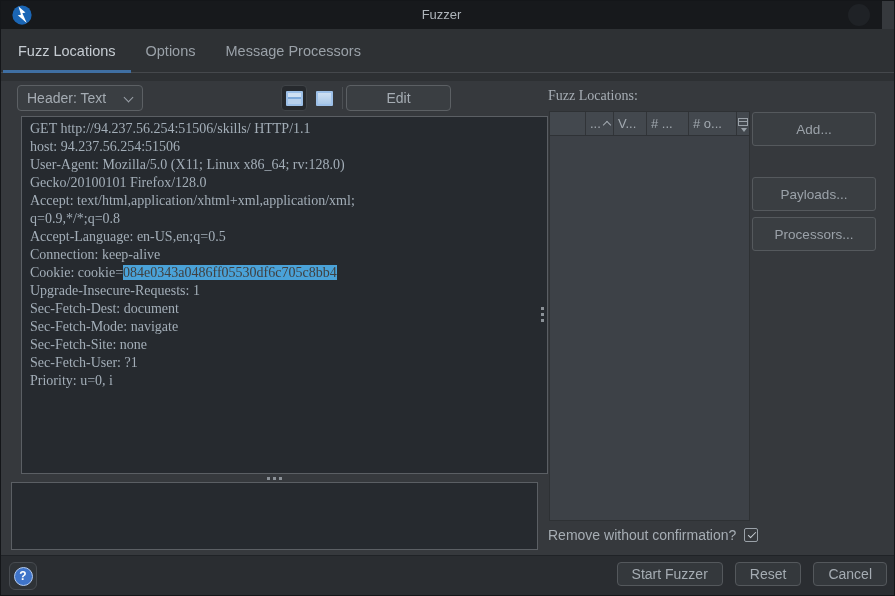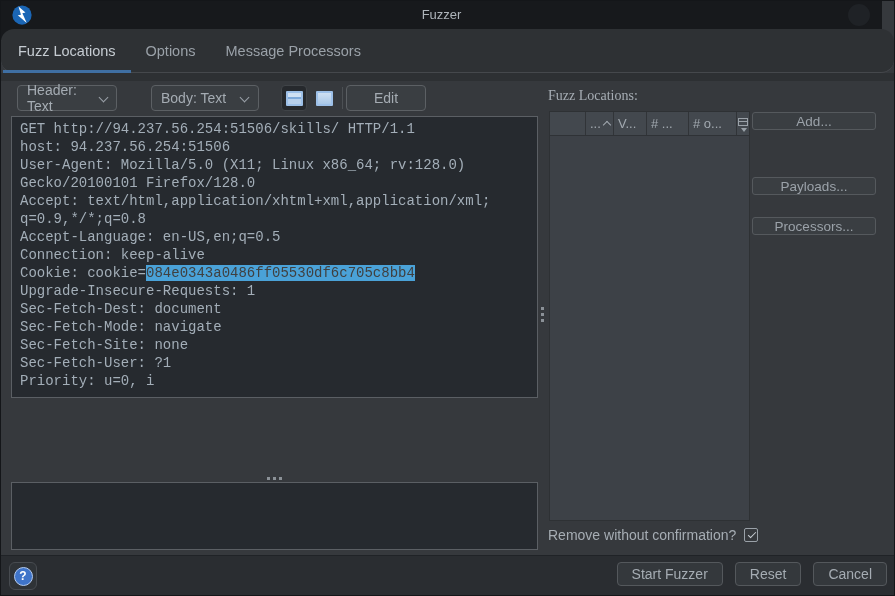--- a/index.html
+++ b/index.html
@@ -11,56 +11,56 @@
   
   .titlebar { position:absolute; top:0; left:0; right:12px; height:39px; background:#17191c; }
   .logo { position:absolute; left:10px; top:3px; width:22px; height:22px; }
   .win-title { position:absolute; left:0; right:0; top:0; height:28px; line-height:28px;
                text-align:center; color:#aeb4ba; font-size:13px; }
   .winbtn { position:absolute; right:12px; top:3px; width:22px; height:22px;
             border-radius:50%; background:#1f2226; }
 
   
   .tabbar { position:absolute; top:28px; left:0; right:0; height:44px; background:#2e3134;
-            border-bottom:1px solid #45484c; display:flex; padding-left:2px;border-radius:13px; }
+            border-bottom:1px solid #45484c; display:flex; padding-left:2px; }
   .tab { padding:0 15px; display:flex; align-items:center; font-size:14.5px;
          color:#9aa1a8; position:relative; cursor:default; }
   .tab.active { color:#c6ccd2; }
   .tab.active::after { content:""; position:absolute; left:0; right:0; bottom:-1px;
                        height:3px; background:#3f6fa3; }
   .content-strip { position:absolute; top:72px; left:0; right:0; height:8px; background:#2d3033; }
 
   
   .dropdown { position:absolute; height:26px; background:#3a3e42; border:1px solid #5c6064;
               border-radius:4px; color:#a5acb3; font-size:14px; display:flex;
               align-items:center; justify-content:space-between; padding:0 9px; }
-  .dd-header { left:16px; top:84px; width:100px;justify-content:flex-end; }
+  .dd-header { left:16px; top:84px; width:126px; }
   .dd-body   { left:150px; top:84px; width:108px; }
   .chev { width:8px; height:8px; position:relative; margin-left:8px; }
   .chev::before { content:""; position:absolute; left:0; top:0; width:6px; height:6px;
                   border-right:1.5px solid #9aa1a8; border-bottom:1.5px solid #9aa1a8;
                   transform:rotate(45deg); }
   .iconbtn { position:absolute; width:26px; height:26px; top:84px; border-radius:4px;
              display:flex; align-items:center; justify-content:center;
              background:transparent; border:1px solid transparent; }
   .iconbtn.selected { background:#26292d; border-color:#404448; }
   .ib1 { left:280px; } .ib2 { left:310px; }
   .icon-split { width:17px; height:15px; border:2px solid #9dc0e8; border-radius:1px;
                 background:linear-gradient(to bottom,#cfe0f2 0 40%,#7ea9d9 40% 58%,#b7d0ec 58% 100%); }
   .icon-full  { width:17px; height:15px; border:2px solid #9dc0e8; border-radius:1px;
                 background:linear-gradient(#cfe0f2,#a9c8e8); }
   .vsep { position:absolute; left:341px; top:86px; width:1px; height:22px; background:#4c5054; }
   .btn { background:#3a3e42; border:1px solid #5c6064; border-radius:4px; color:#a5acb3;
          font-size:14px; }
-  .edit-btn { position:absolute; left:345px; top:84px; width:80px; height:26px; }
-
-  
-  .editor { position:absolute; left:10px; top:115px; width:527px; height:282px;
+  .edit-btn { position:absolute; left:345px; top:84px; width:105px; height:26px; }
+
+  
+  .editor { position:absolute; left:20px; top:115px; width:527px; height:358px;
             background:#262a2f; border:1px solid #5b5f64; padding:3px 6px 0 8px;
-            font-family:Liberation Mono, monospace; font-size:14px;
+            font-family:Liberation Serif, serif; font-size:14px;
             line-height:18px; color:#a3aeb8; white-space:pre-wrap; overflow:hidden; }
   .editor .sel { background:#4aa2d8; color:#404040; }
 
   .hsplit { position:absolute; left:10px; top:473px; width:527px; height:8px;
             display:flex; align-items:center; justify-content:center; gap:3px; }
   .hsplit i, .vsplit i { display:block; width:3px; height:3px; background:#8b9197; }
   .panel-bottom { position:absolute; left:10px; top:481px; width:527px; height:68px;
                   background:#262a2f; border:1px solid #5b5f64; }
   .vsplit { position:absolute; left:537px; top:72px; width:10px; height:484px; }
   .vsplit .grip { position:absolute; left:3px; top:234px; display:flex;
@@ -78,21 +78,21 @@
   .sort { width:8px; height:6px; position:relative; margin-left:2px; flex:none; }
   .sort::before { content:""; position:absolute; left:1px; top:1px; width:5px; height:5px;
                   border-left:1.5px solid #a2a9b0; border-top:1.5px solid #a2a9b0;
                   transform:rotate(45deg); }
   .tbl-ico { width:10px; height:8px; border:1px solid #9aa1a8; position:relative; margin-top:-3px; }
   .tbl-ico::before { content:""; position:absolute; left:0; right:0; top:1.5px; height:1px; background:#9aa1a8; }
   .tbl-caret { position:absolute; bottom:3px; right:2px; width:0; height:0;
                border-left:3px solid transparent; border-right:3px solid transparent;
                border-top:4px solid #9aa1a8; }
 
-  .loc-btn { position:absolute; left:751px; width:124px; height:18px; background:#3a3e42;
+  .loc-btn { position:absolute; left:751px; width:124px; height:34px; background:#3a3e42;
              border:1px solid #55595d; border-radius:3px; color:#9ba2a9; font-size:13.5px;
              text-align:center; }
   .b-add{top:111px;} .b-remove{top:135px;} .b-payloads{top:176px;} .b-processors{top:216px;}
 
   .confirm-row { position:absolute; left:547px; top:525px; height:18px; display:flex;
                  align-items:center; gap:8px; font-size:14px; color:#a6adb4; }
   .checkbox { width:14px; height:14px; border:1px solid #9aa1a8; border-radius:2px;
               position:relative; background:transparent; }
   .checkbox .mark { position:absolute; left:2.5px; top:3px; width:8px; height:4px;
                     border-left:1.5px solid #c9cfd5; border-bottom:1.5px solid #c9cfd5;
@@ -129,24 +129,20 @@
 
   <div class="tabbar">
     <div class="tab active">Fuzz Locations</div>
     <div class="tab">Options</div>
     <div class="tab">Message Processors</div>
   </div>
   <div class="content-strip"></div>
 
   <div class="dropdown dd-header">
     <span>Header: Text</span>
-    <span class="chev"></span>
-  </div>
-  <div class="dropdown dd-body">
-    <span>Body: Text</span>
     <span class="chev"></span>
   </div>
   <button class="iconbtn ib1 selected">
     <span class="icon-split"></span>
   </button>
   <button class="iconbtn ib2">
     <span class="icon-full"></span>
   </button>
   <span class="vsep"></span>
   <button class="btn edit-btn">Edit</button>

